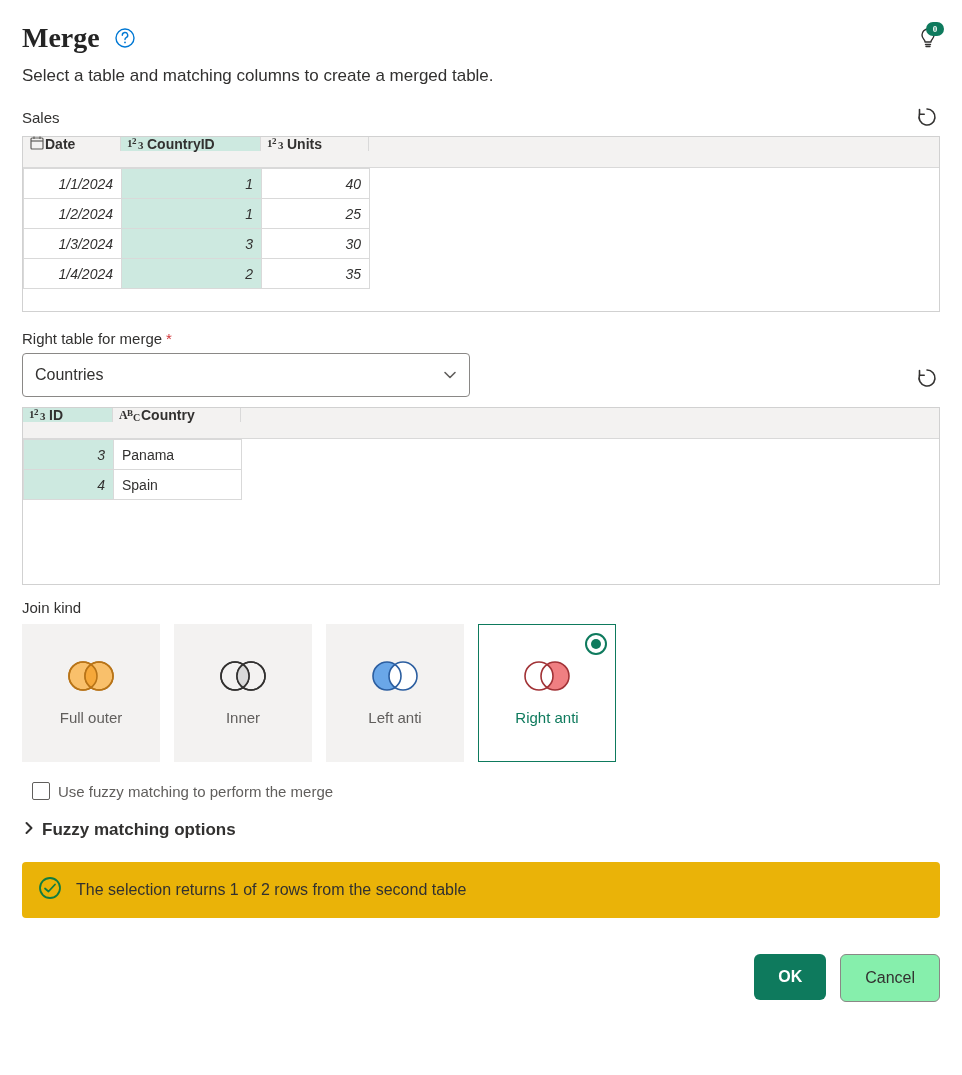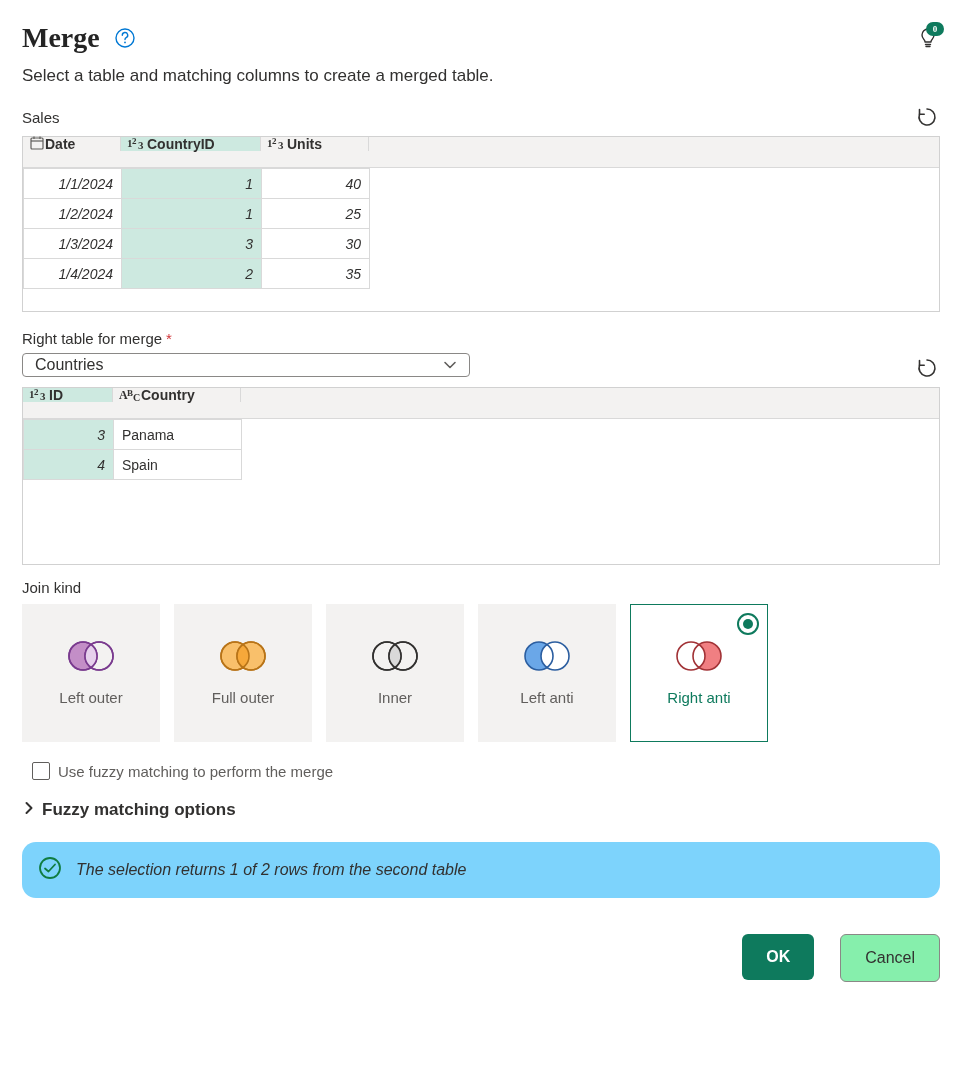--- a/index.html
+++ b/index.html
@@ -119,21 +119,21 @@
     flex: 1;
     height: 30px;
   }
   .select-wrap {
     position: relative;
     width: 448px;
     margin-bottom: 6px;
   }
   .select-box {
     width: 100%;
-    height: 24px;
+    height: 44px;
     border: 1px solid #8a8886;
     border-radius: 4px;
     box-sizing: border-box;
     padding: 0 12px;
     display: flex;
     align-items: center;
     justify-content: space-between;
     font-size: 16px;
     cursor: pointer;
     background: #fff;
@@ -220,32 +220,31 @@
     font-size: 17px;
     font-weight: 600;
     color: #323130;
     cursor: pointer;
     margin-bottom: 22px;
   }
   .info-banner {
     display: flex;
     align-items: center;
     gap: 14px;
-    background: #7dd3fc;
-    border-radius: 14px;
+    background: #eab308;
+    border-radius: 4px;
     padding: 14px 16px;
     font-size: 16px;
     color: #323130;
     margin-bottom: 36px;
-    font-style: italic;
   }
   .footer-buttons {
     display: flex;
     justify-content: flex-end;
-    gap: 26px;
+    gap: 14px;
   }
   .btn {
     height: 46px;
     padding: 0 24px;
     border-radius: 6px;
     font-size: 16px;
     font-weight: 600;
     cursor: pointer;
     display: flex;
     align-items: center;
@@ -424,30 +423,20 @@
           <td class="col-id num italic sel">4</td>
           <td class="col-country">Spain</td>
         </tr>
       </tbody>
     </table>
   </div>
 
   <div class="joinkind-label">Join kind</div>
   <div class="join-row">
 
-    <div class="join-card">
-      <svg class="venn" width="52" height="34" viewBox="0 0 52 34">
-        <circle cx="18" cy="17" r="14" fill="#c38ec7" stroke="#7a3b8f" stroke-width="1.6"></circle>
-        <circle cx="34" cy="17" r="14" fill="none" stroke="#7a3b8f" stroke-width="1.6"></circle>
-        <path d="M26 5.5 A14 14 0 0 1 26 28.5 A14 14 0 0 1 26 5.5 Z" fill="#e6d0ec"></path>
-        <circle cx="18" cy="17" r="14" fill="none" stroke="#7a3b8f" stroke-width="1.6"></circle>
-        <circle cx="34" cy="17" r="14" fill="none" stroke="#7a3b8f" stroke-width="1.6"></circle>
-      </svg>
-      <span class="jlabel">Left outer</span>
-    </div>
 
 
     <div class="join-card">
       <svg class="venn" width="52" height="34" viewBox="0 0 52 34">
         <circle cx="18" cy="17" r="14" fill="#f9c06b" stroke="#b87418" stroke-width="1.6"></circle>
         <circle cx="34" cy="17" r="14" fill="#f9c06b" stroke="#b87418" stroke-width="1.6"></circle>
         <path d="M26 5.5 A14 14 0 0 1 26 28.5 A14 14 0 0 1 26 5.5 Z" fill="#f6a83a"></path>
         <circle cx="18" cy="17" r="14" fill="none" stroke="#b87418" stroke-width="1.6"></circle>
         <circle cx="34" cy="17" r="14" fill="none" stroke="#b87418" stroke-width="1.6"></circle>
       </svg>

